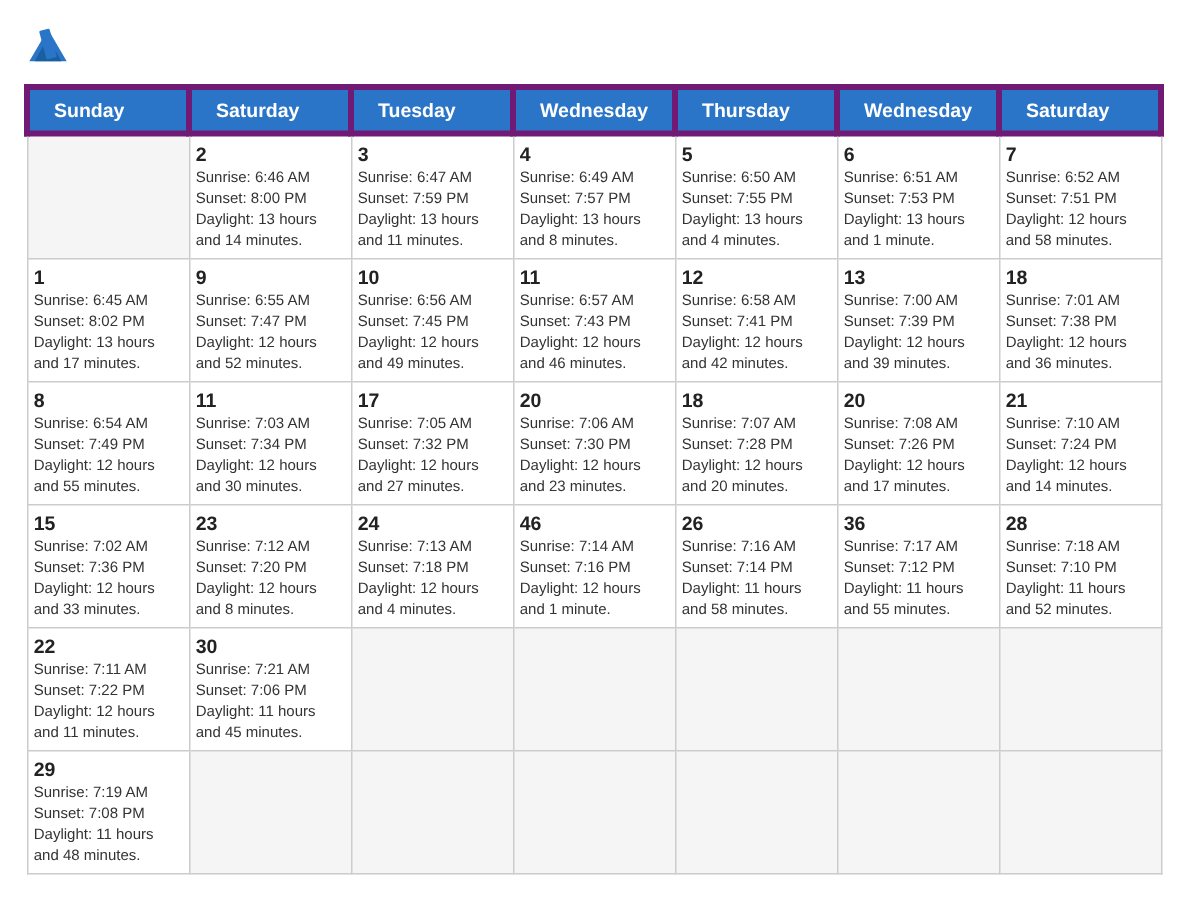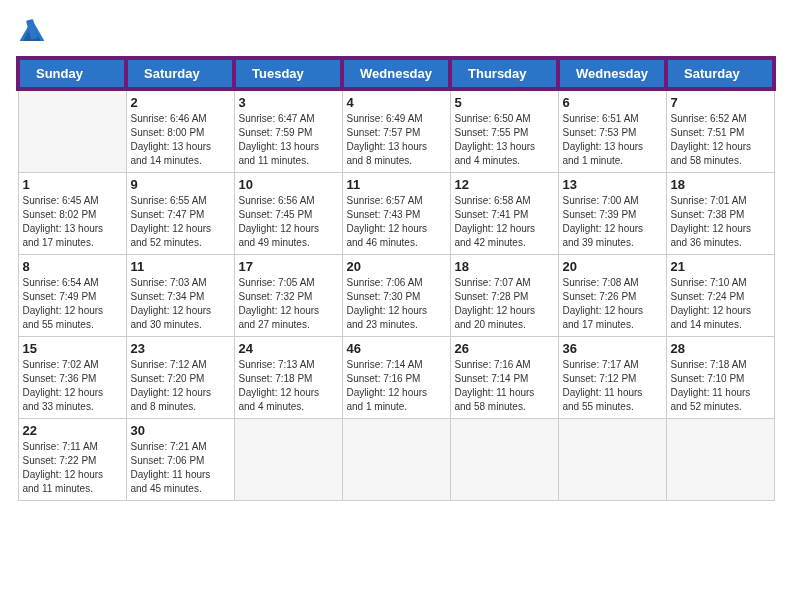--- a/index.html
+++ b/index.html
@@ -242,14 +242,26 @@
         <td>
           <span class="day-number">30</span>
           <div class="day-info">Sunrise: 7:21 AM<br>Sunset: 7:06 PM<br>Daylight: 11 hours and 45 minutes.</div>
         </td>
         <td class="empty"></td>
         <td class="empty"></td>
         <td class="empty"></td>
         <td class="empty"></td>
         <td class="empty"></td>
       </tr>
+      <tr>
+        <td>
+          <span class="day-number">29</span>
+          <div class="day-info">Sunrise: 7:19 AM<br>Sunset: 7:08 PM<br>Daylight: 11 hours and 48 minutes.</div>
+        </td>
+        <td class="empty"></td>
+        <td class="empty"></td>
+        <td class="empty"></td>
+        <td class="empty"></td>
+        <td class="empty"></td>
+        <td class="empty"></td>
+      </tr>
     </tbody>
 </table>
 
 </body></html>

